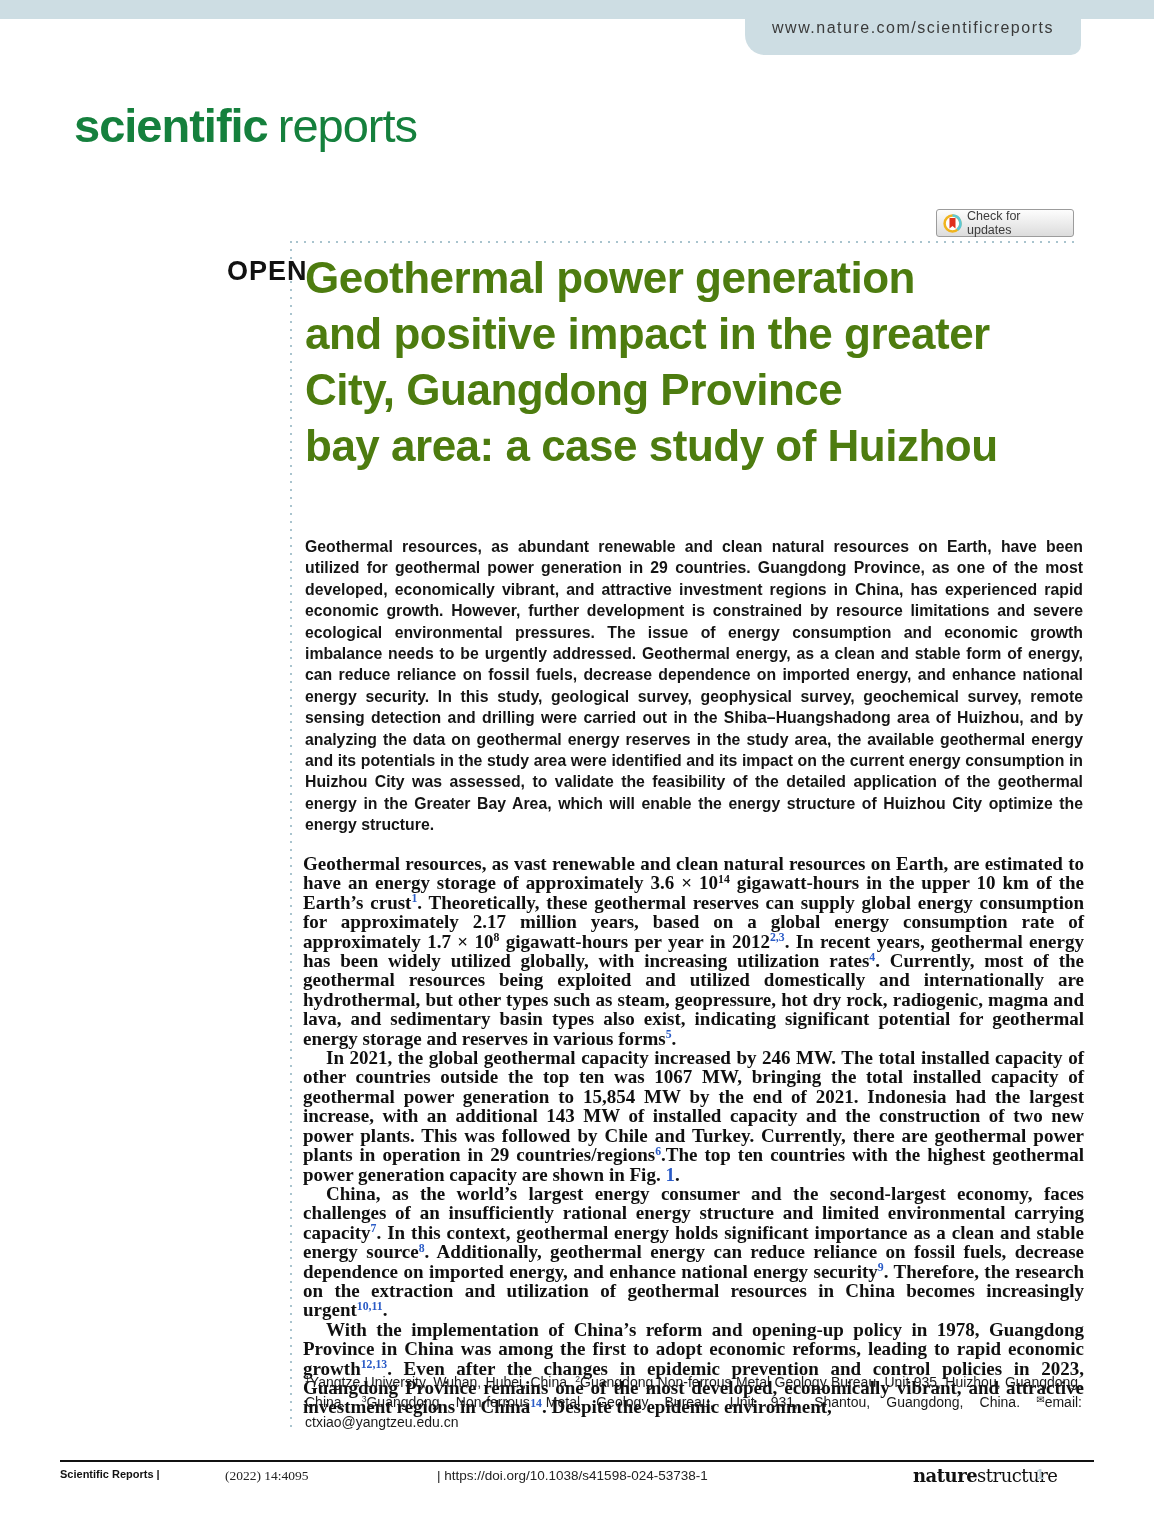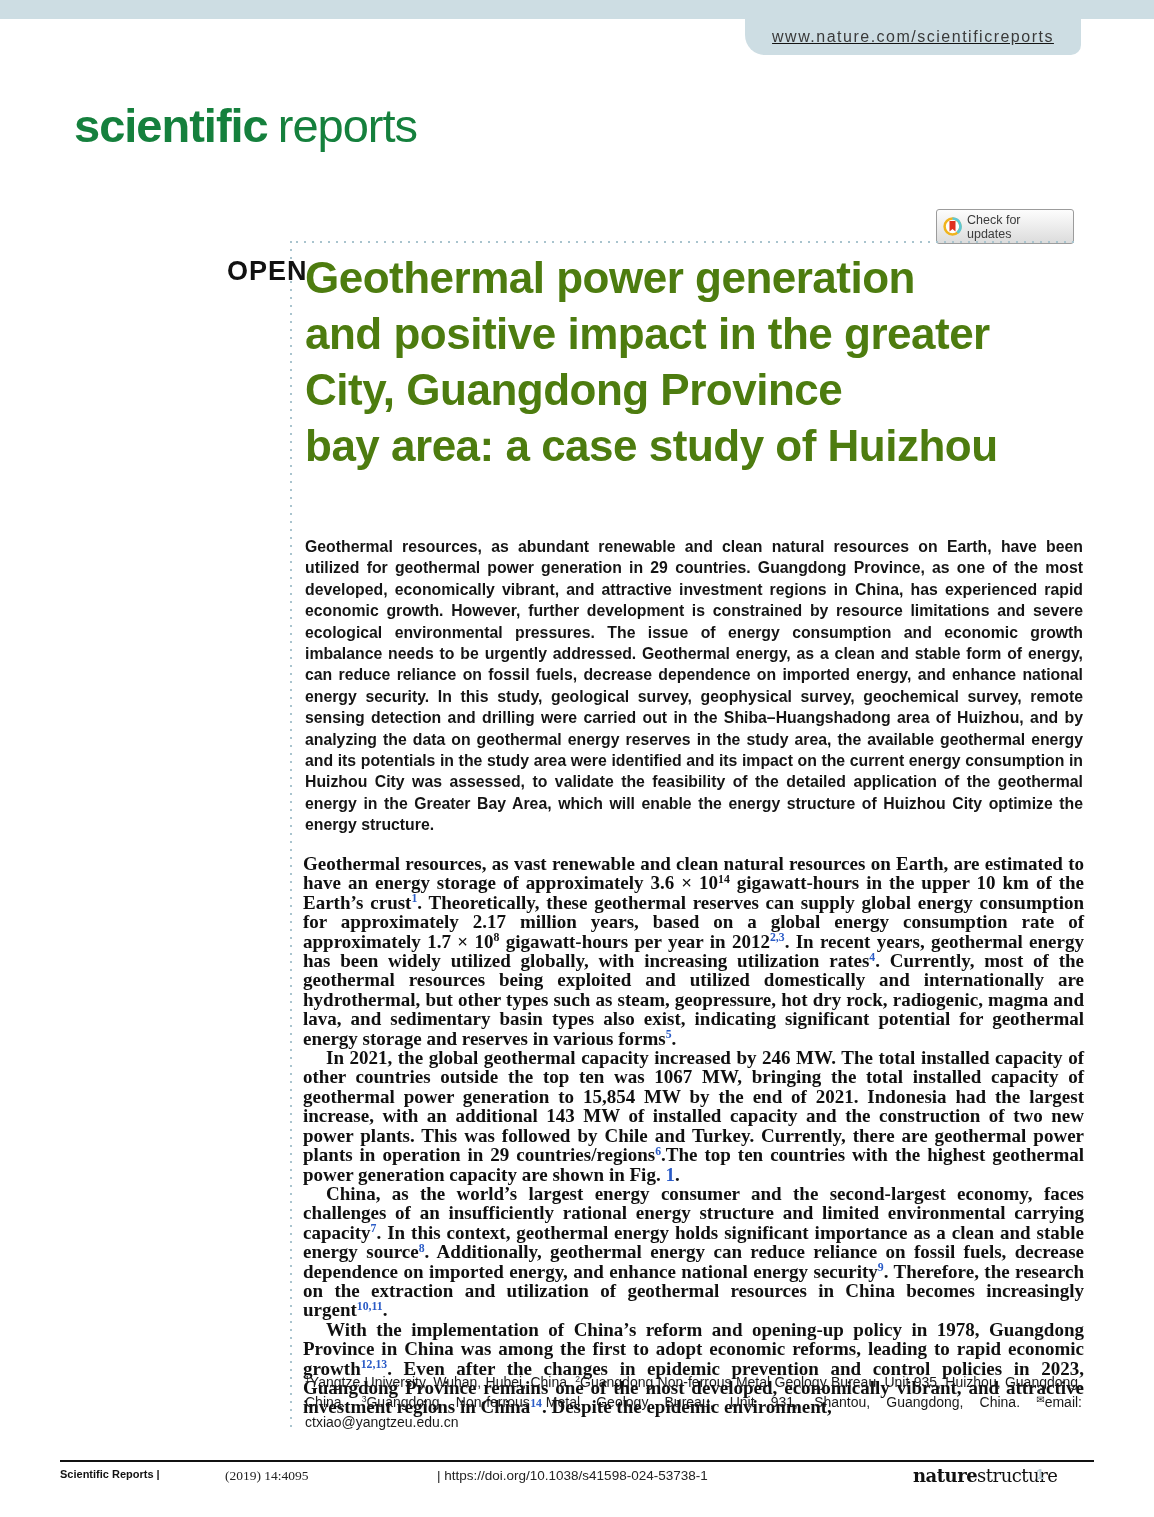--- a/index.html
+++ b/index.html
@@ -3,30 +3,30 @@
 <meta charset="utf-8">
 <style>
   html,body{margin:0;padding:0;background:#ffffff;}
   .page{position:relative;width:1154px;height:1517px;background:#fff;overflow:hidden;
         font-family:"Liberation Sans",sans-serif;color:#141414;}
 
   
   .topstrip{position:absolute;left:0;top:0;width:1154px;height:19px;background:#cdddе3;}
   .topstrip, .urltab{background:#cddde3;}
   .urltab{position:absolute;left:745px;top:19px;width:336px;height:36px;
-          border-radius:0 0 10px 20px;display:flex;align-items:center;justify-content:center;text-decoration:underline;}
+          border-radius:0 0 10px 20px;display:flex;align-items:flex-start;justify-content:center;}
   .urltab span{font-size:16px;letter-spacing:1.5px;color:#3a3a3a;}
 
   
   .logo{position:absolute;left:74px;top:98px;font-size:47px;letter-spacing:-1px;color:#15803d;}
   .logo .w1{font-weight:800;}
   .logo .w2{font-weight:400;margin-left:10px;}
 
   
-  .badge{position:absolute;left:936px;top:209px;width:138px;height:35px;
+  .badge{position:absolute;left:936px;top:209px;width:138px;height:28px;
          background:linear-gradient(#fdfdfd,#dcdcdc);border:1px solid #9c9c9c;border-radius:3px;
          display:flex;align-items:center;gap:5px;padding:0 6px;box-sizing:border-box;cursor:pointer;text-decoration:none;}
   .badge .txt{font-size:12.5px;color:#3c3c3c;}
   .badge svg{width:19px;height:19px;flex:0 0 auto;}
 
   
   .hdots{position:absolute;left:296px;top:241px;width:784px;height:2px;
          background-image:repeating-linear-gradient(to right,#a9c4ce 0 2px,transparent 2px 8px);}
   .vdots{position:absolute;left:290px;top:241px;width:2px;height:1192px;
          background-image:repeating-linear-gradient(to bottom,#a9c4ce 0 2px,transparent 2px 8px);}
@@ -107,20 +107,20 @@
       <p>Geothermal resources, as vast renewable and clean natural resources on Earth, are estimated to have an energy storage of approximately 3.6 × 10<sup>14</sup> gigawatt-hours in the upper 10 km of the Earth’s crust<sup class="ref">1</sup>. Theoretically, these geothermal reserves can supply global energy consumption for approximately 2.17 million years, based on a global energy consumption rate of approximately 1.7 × 10<sup>8</sup> gigawatt-hours per year in 2012<sup class="ref">2,3</sup>. In recent years, geothermal energy has been widely utilized globally, with increasing utilization rates<sup class="ref">4</sup>. Currently, most of the geothermal resources being exploited and utilized domestically and internationally are hydrothermal, but other types such as steam, geopressure, hot dry rock, radiogenic, magma and lava, and sedimentary basin types also exist, indicating significant potential for geothermal energy storage and reserves in various forms<sup class="ref">5</sup>.</p>
       <p class="indent">In 2021, the global geothermal capacity increased by 246 MW. The total installed capacity of other countries outside the top ten was 1067 MW, bringing the total installed capacity of geothermal power generation to 15,854 MW by the end of 2021. Indonesia had the largest increase, with an additional 143  MW of installed capacity and the construction of two new power plants. This was followed by Chile and Turkey. Currently, there are geothermal power plants in operation in 29 countries/regions<sup class="ref">6</sup>.The top ten countries with the highest geothermal power generation capacity are shown in Fig. <span class="figlink">1</span>.</p>
       <p class="indent">China, as the world’s largest energy consumer and the second-largest economy, faces challenges of an insufficiently rational energy structure and limited environmental carrying capacity<sup class="ref">7</sup>. In this context, geothermal energy holds significant importance as a clean and stable energy source<sup class="ref">8</sup>. Additionally, geothermal energy can reduce reliance on fossil fuels, decrease dependence on imported energy, and enhance national energy security<sup class="ref">9</sup>. Therefore, the research on the extraction and utilization of geothermal resources in China becomes increasingly urgent<sup class="ref">10,11</sup>.</p>
       <p class="indent">With the implementation of China’s reform and opening-up policy in 1978, Guangdong Province in China was among the first to adopt economic reforms, leading to rapid economic growth<sup class="ref">12,13</sup>. Even after the changes in epidemic prevention and control policies in 2023, Guangdong Province remains one of the most developed, economically vibrant, and attractive investment regions in China<sup class="ref">14</sup>. Despite the epidemic environment,</p>
     </div>
 
   <div class="affil"><sup>1</sup>Yangtze University, Wuhan, Hubei, China. <sup>2</sup>Guangdong Non-ferrous Metal Geology Bureau, Unit 935, Huizhou, Guangdong, China. <sup>3</sup>Guangdong Non-ferrous Metal Geology Bureau, Unit 931, Shantou, Guangdong, China. <sup class="env">✉</sup>email: ctxiao@yangtzeu.edu.cn</div>
 
   <div class="footrule"></div>
   <span class="f-journal">Scientific Reports |</span>
-  <span class="f-issue">(2019) 14:4095</span>
+  <span class="f-issue">(2022) 14:4095</span>
   <a class="f-doi">| https://doi.org/10.1038/s41598-024-53738-1</a>
   <span class="f-brand">
     <span class="b1">nature</span><span class="b2">structure</span>
   </span>
   <span class="f-page">1</span>
 
 </div>
 
 </body></html>

